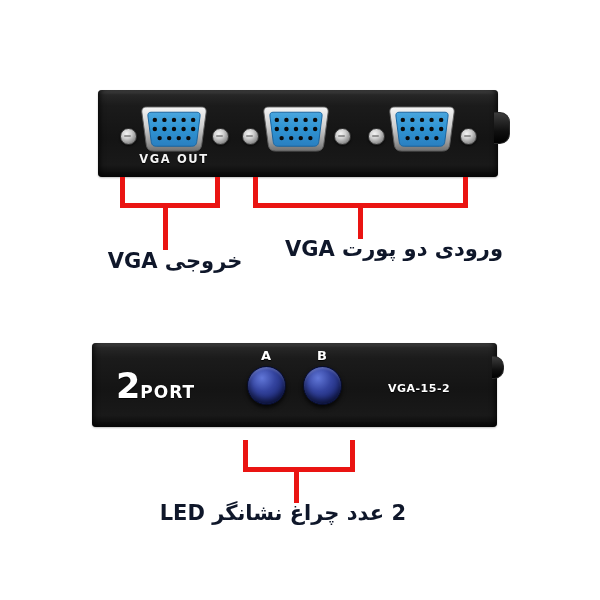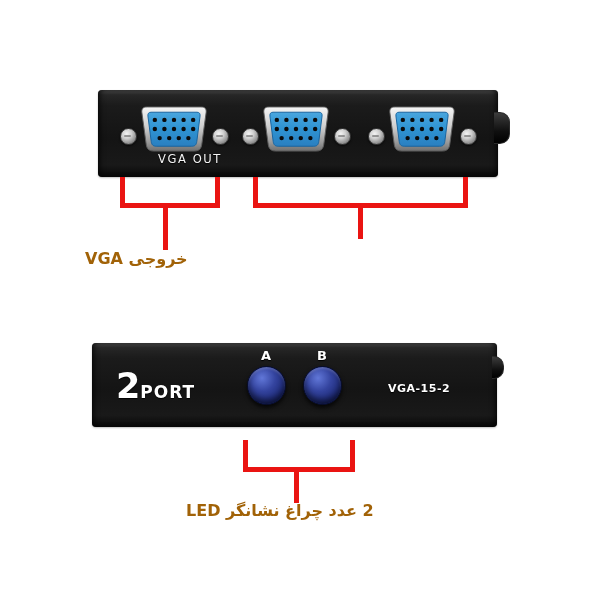--- a/index.html
+++ b/index.html
@@ -29,22 +29,22 @@
     position:absolute;top:24px;width:15px;height:15px;border-radius:50%;
     background:radial-gradient(circle at 38% 32%,#f4f4f4 0%,#cfcfcf 35%,#8f8f8f 70%,#4f4f4f 100%);
     border:1px solid #3a3a3a;box-shadow:0 1px 2px rgba(0,0,0,.7);
   }
   .screw::after{
     content:"";position:absolute;left:3px;top:6px;width:7px;height:2px;background:#55555588;border-radius:1px;
   }
   .screw.left{left:1px;}
   .screw.right{left:93px;}
   .port-label{
-    position:absolute;left:16px;top:48px;width:110px;text-align:center;
-    color:#f4f4f4;font-size:11.5px;font-weight:normal;letter-spacing:1.6px;white-space:nowrap;
+    position:absolute;left:0;top:48px;width:110px;text-align:center;
+    color:#f4f4f4;font-size:11.5px;font-weight:bold;letter-spacing:1.6px;white-space:nowrap;
     text-shadow:0 1px 1px #000;
   }
   .pg-1{left:21px;}  
   .pg-2{left:143px;} 
   .pg-3{left:269px;} 
 
   
   .brand{
     position:absolute;left:24px;top:26px;display:flex;align-items:baseline;color:#fff;
     text-shadow:0 1px 1px #000;
@@ -71,21 +71,21 @@
   .stem{position:absolute;width:5px;background:#ea1412;}
   .b1{left:120px;top:177px;width:90px;height:26px;}
   .s1{left:163px;top:208px;height:42px;}
   .b2{left:253px;top:177px;width:205px;height:26px;}
   .s2{left:358px;top:208px;height:31px;}
   .b3{left:243px;top:440px;width:102px;height:27px;}
   .s3{left:294px;top:472px;height:31px;}
 
   
   .ann{
-    position:absolute;color:#a16207;font-weight:bold;font-size:16px;text-align:left;
+    position:absolute;color:#0f172a;font-weight:bold;font-size:21px;text-align:center;
     direction:rtl;white-space:nowrap;font-family:"DejaVu Sans",sans-serif;
   }
   .ann1{left:85px;top:249px;width:180px;}
   .ann2{left:278px;top:237px;width:232px;}
   .ann3{left:186px;top:501px;width:220px;}
 </style>
 </head>
 <body>
 
 <div class="canvas">
@@ -185,20 +185,21 @@
     </div>
   </div>
   <div class="knob rear"></div>
 
   <div class="bracket b1"></div>
   <div class="stem s1"></div>
   <div class="bracket b2"></div>
   <div class="stem s2"></div>
 
   <div class="ann ann1" dir="rtl">خروجی VGA</div>
+  <div class="ann ann2" dir="rtl">ورودی دو پورت VGA</div>
 
   <div class="panel front-panel">
     <div class="brand">
       <span class="num">2</span>
         <span class="word">PORT</span>
     </div>
 
     <div class="btn-block a">
       <span class="btn-label">A</span>
       <div class="push-btn"></div>

